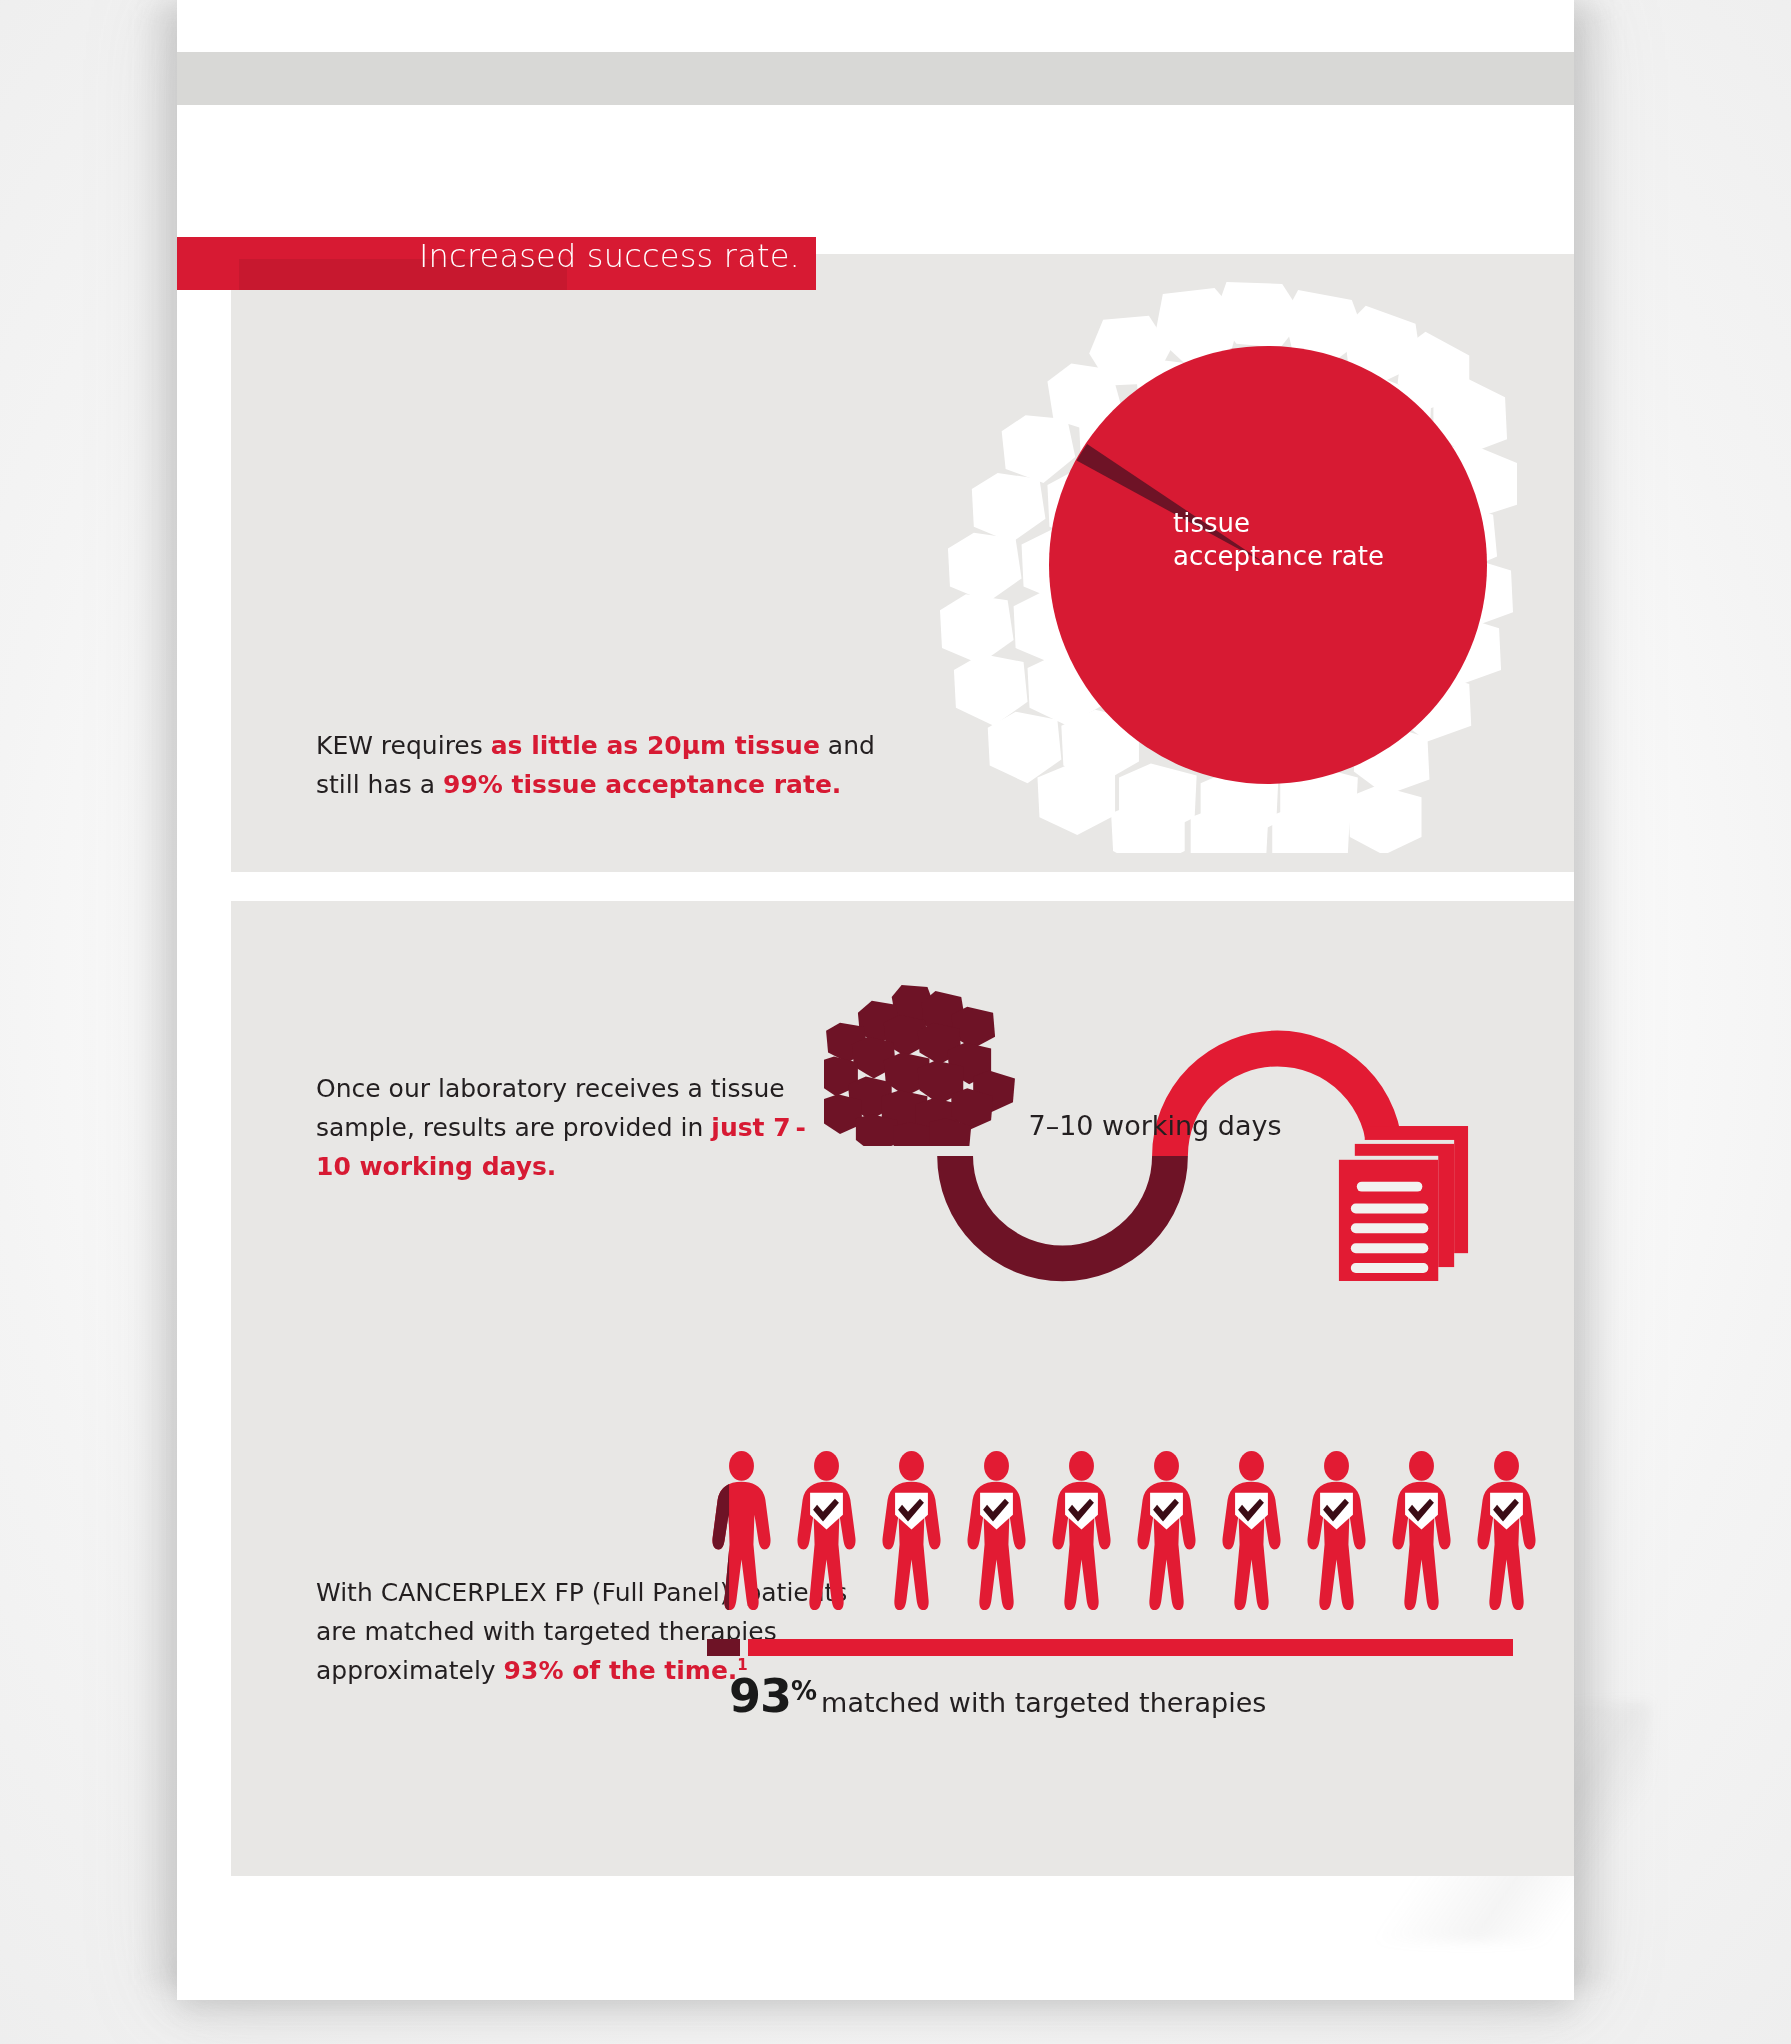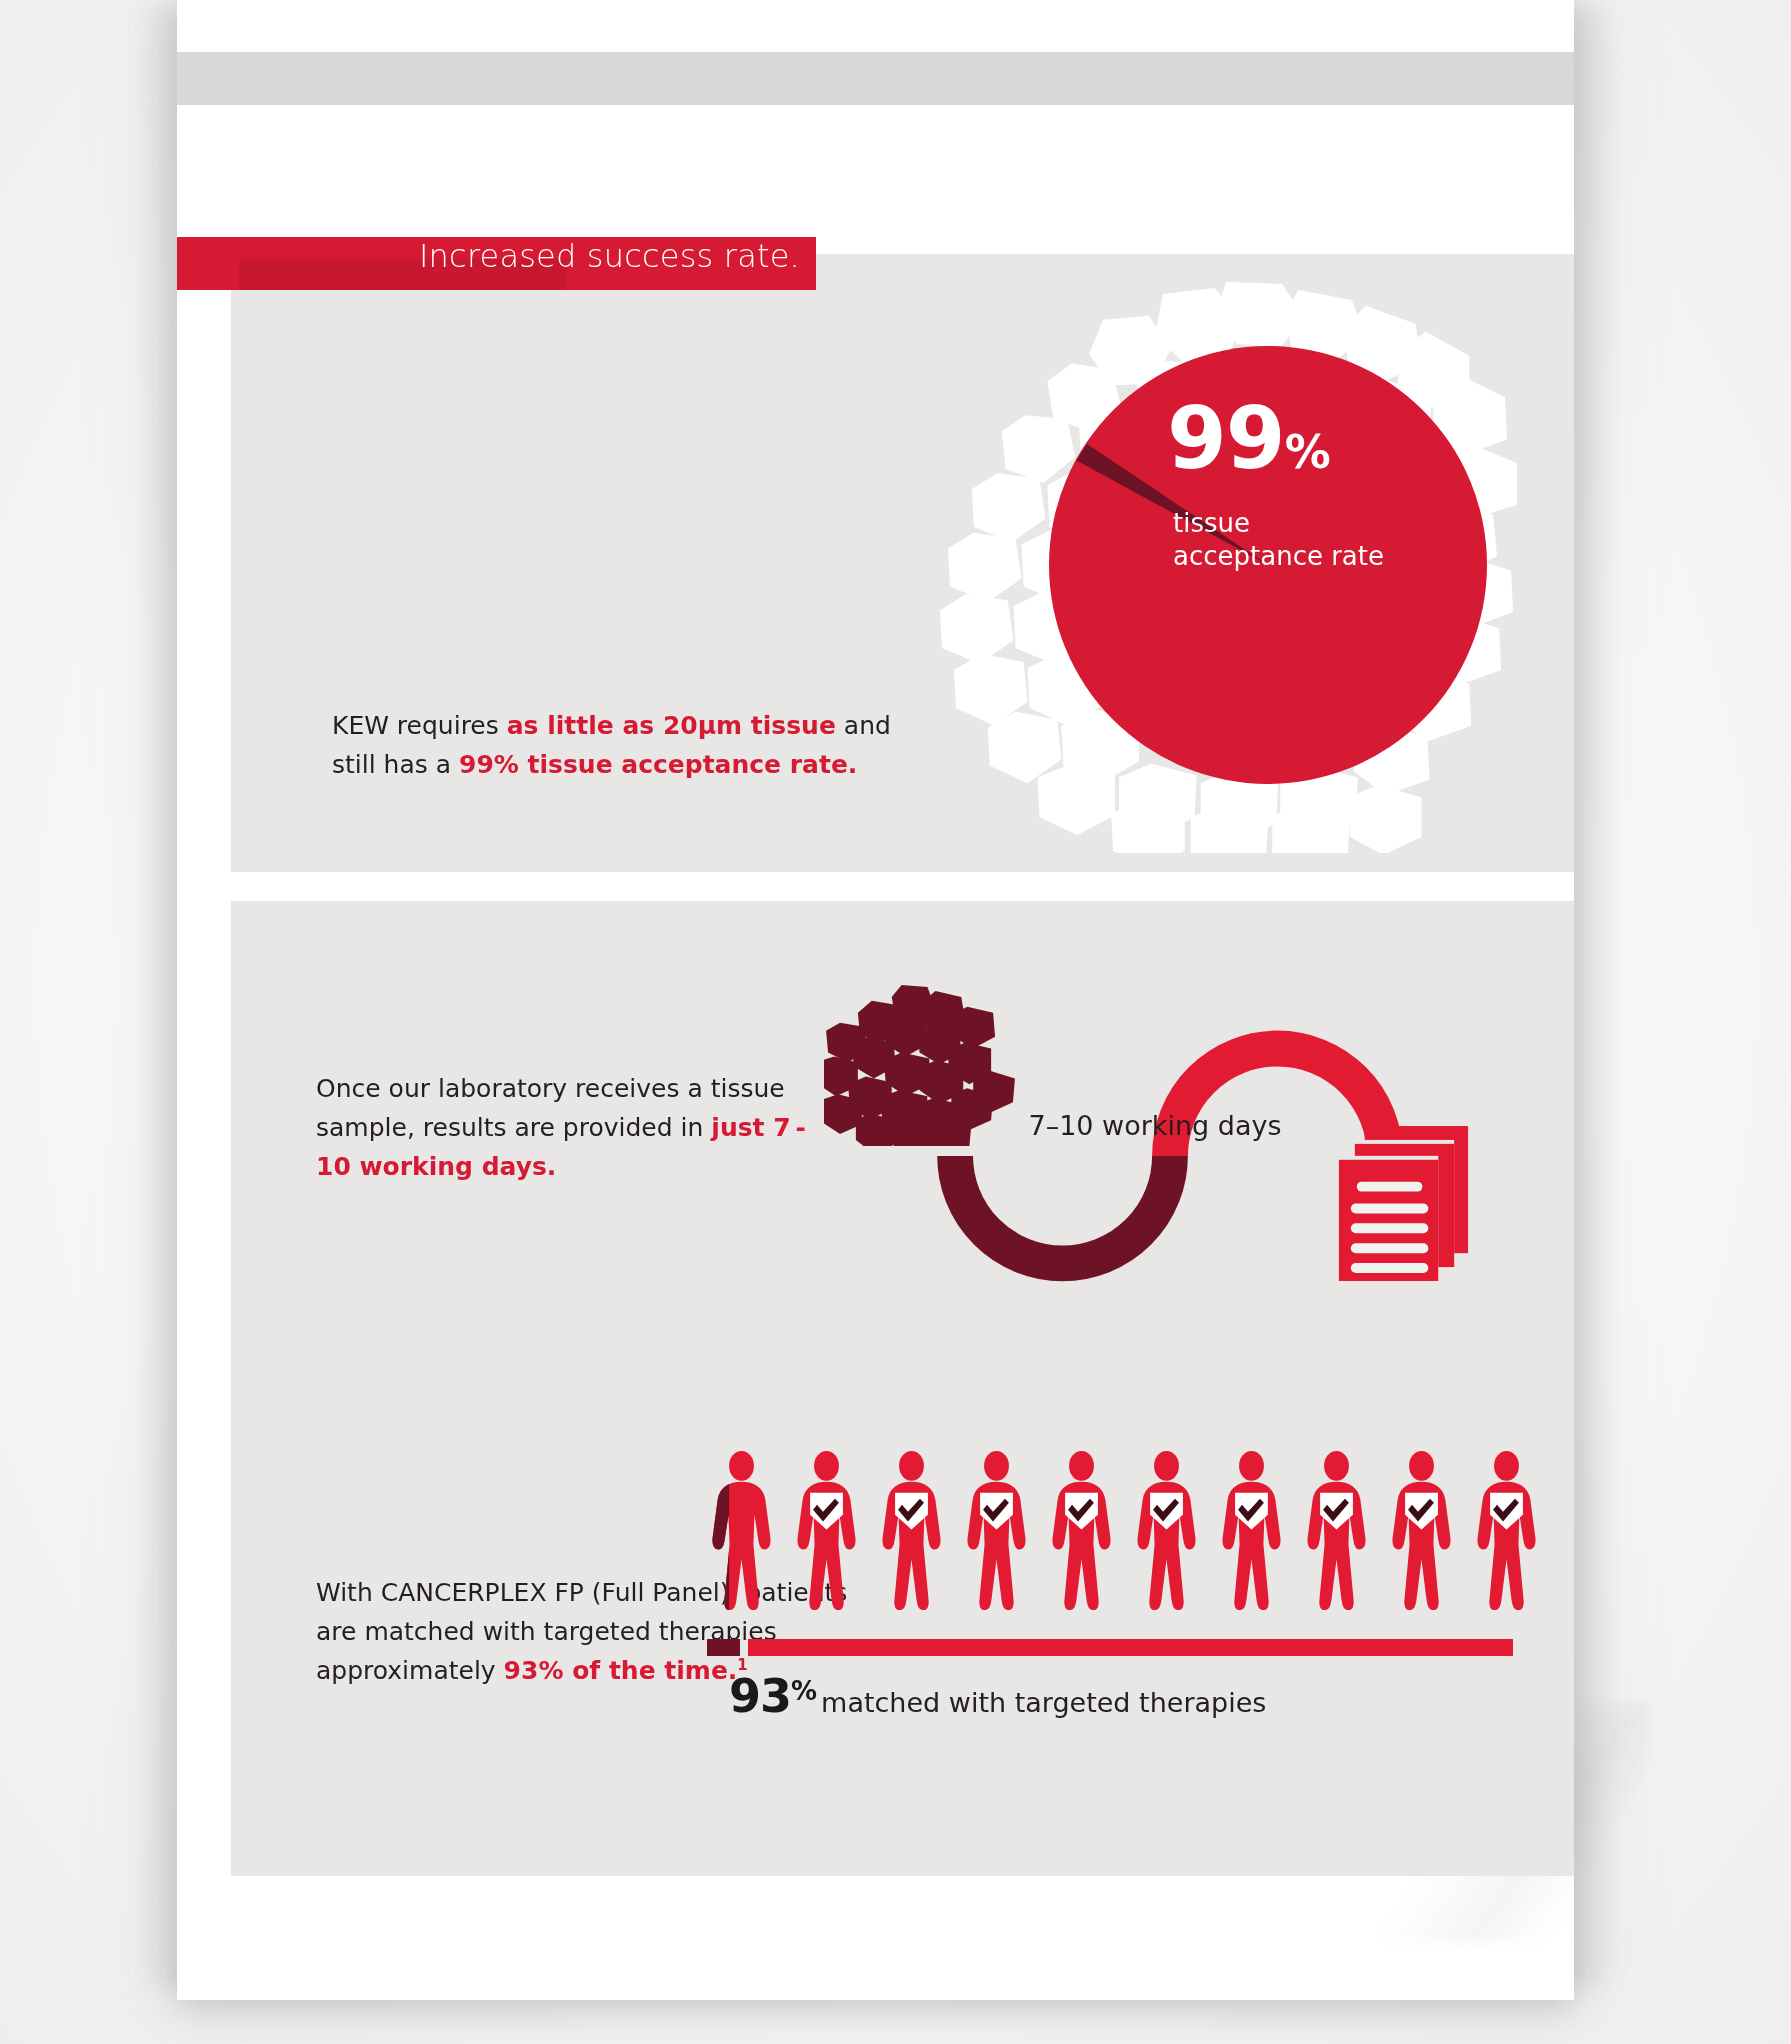--- a/index.html
+++ b/index.html
@@ -48,21 +48,21 @@
   .panel { position: absolute; left: 231px; width: 1343px; background: #e8e7e5; }
   #panel-1 { top: 254px;  height: 618px; }
   #panel-2 { top: 901px;  height: 531px; }
   #panel-3 { top: 1403px; height: 473px; }
 
   .panel-text {
     position: absolute; left: 85px; color: #231f20;
     font-size: 25px; line-height: 1.55; font-weight: 400;
     font-family: "DejaVu Sans", sans-serif;
   }
-  #panel-1 .panel-text { top: 492px; width: 607px; transform: translateY(-50%); margin-left: 16px; }
+  #panel-1 .panel-text { top: 512px; width: 607px; transform: translateY(-50%); }
   #panel-2 .panel-text { top: 227px; width: 517px; transform: translateY(-50%); }
   #panel-3 .panel-text { top: 229px; width: 537px; transform: translateY(-50%); }
   .hl { color: #d71a33; font-weight: 700; }
   .hl sup { font-size: 15px; vertical-align: super; }
 
   
   .pie-wrap { position: absolute; left: 697px; top: 22px; width: 597px; height: 577px; }
   .cells-bg { position: absolute; left: 0; top: 0; width: 597px; height: 577px; }
   .pie {
     position: absolute; left: 121px; top: 70px; width: 438px; height: 438px;
@@ -168,21 +168,20 @@
             <path d="M378 530 l46 12 -2 38 -40 18 -36 -18 0 -38z"></path>
             <path d="M452 512 l44 12 0 40 -38 18 -34 -18 -2 -40z"></path>
           </g>
         </svg>
 
         <svg class="pie" viewBox="0 0 200 200">
           <circle cx="100" cy="100" r="100" fill="#d71a33"></circle>
           <path d="M100 100 L12.6 52.3 A100 100 0 0 1 17.4 44.8 Z" fill="#6e1326"></path>
         </svg>
 
-        <div class="pie-label-num"><span>99</span><span class="pct">%</span></div>
 
         <div class="pie-label-sub">tissue acceptance rate</div>
       </div>
     </div>
 
     <div class="panel" id="panel-2" style="left:54px;top:901px;">
 
       <div class="panel-text">
         <span>Once our laboratory receives a tissue sample, results are provided in </span><span class="hl">just 7 - 10 working days.</span>
       </div>

